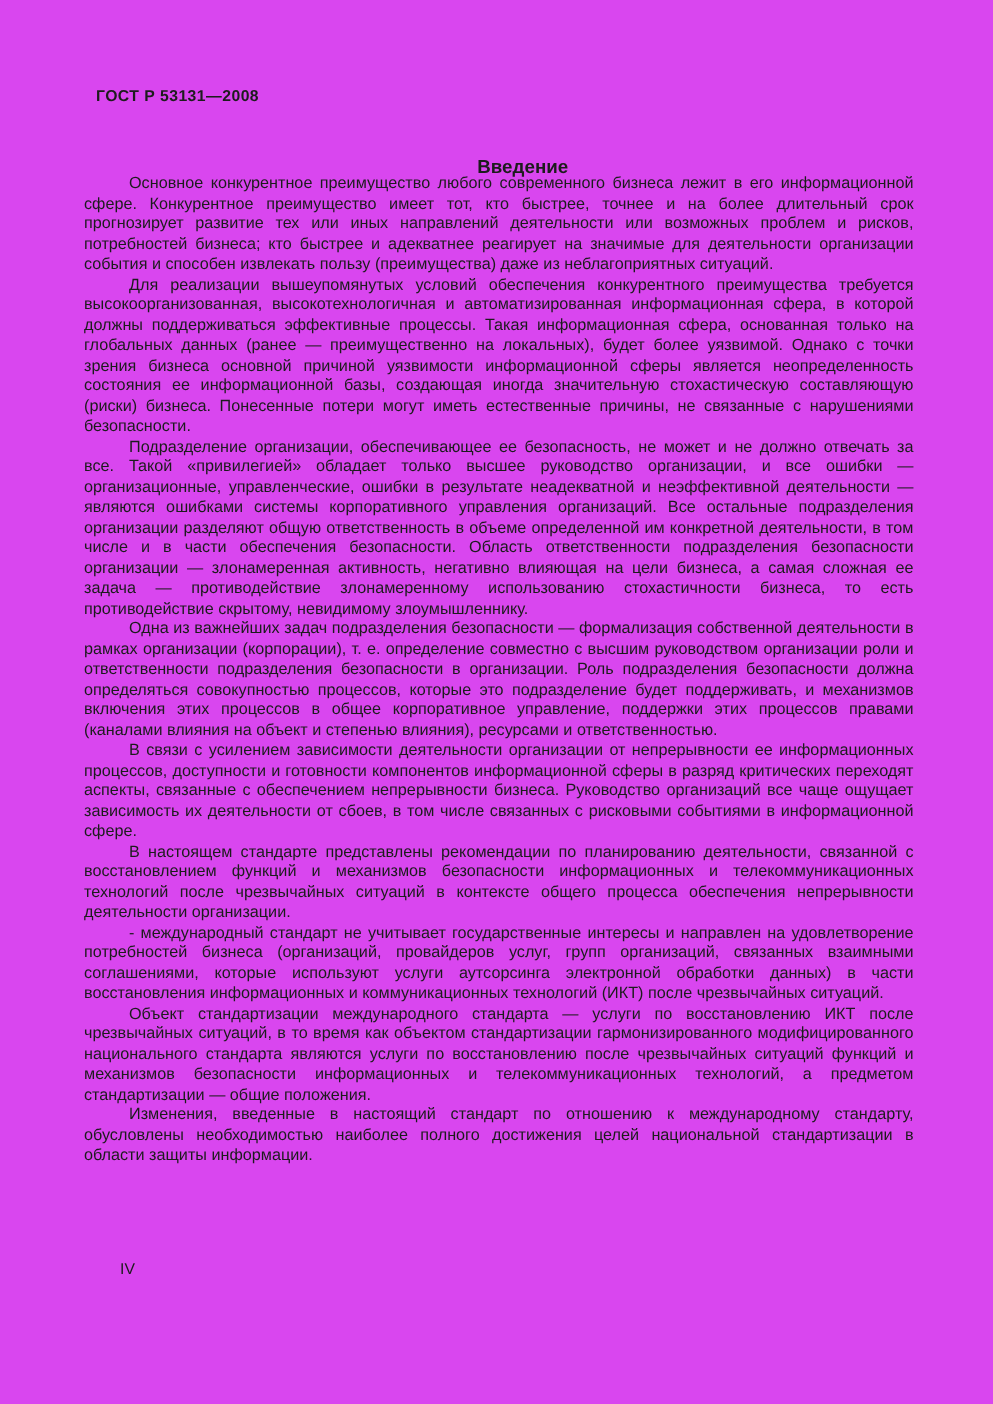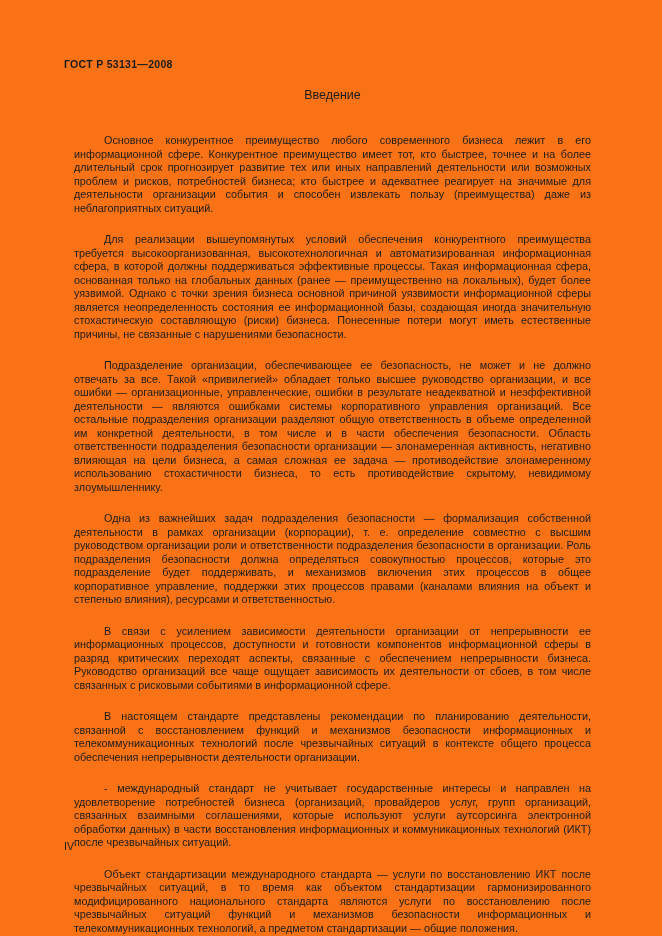--- a/index.html
+++ b/index.html
@@ -5,63 +5,63 @@
   html, body {
     margin: 0;
     padding: 0;
     background: #ffffff;
     font-family: "Liberation Sans", "DejaVu Sans", sans-serif;
   }
   .page {
     position: relative;
     width: 662px;
     height: 936px;
-    background: #f97316;
+    background: #d946ef;
     color: #1c1c1c;
     overflow: hidden;
   }
   .doc-header {
     position: absolute;
     left: 64px;
     top: 58px;
     font-size: 10.5px;
     font-weight: bold;
     letter-spacing: 0.3px;
     color: #1c1c1c;
     white-space: nowrap;
   }
   .doc-title {
     position: absolute;
     left: 56px;
     top: 88px;
     width: 553px;
-    margin: 0;
+    margin: 16px;
     text-align: center;
     font-size: 12.5px;
-    font-weight: normal;
+    font-weight: bold;
     color: #1c1c1c;
   }
   .body-text {
     position: absolute;
     left: 56px;
     top: 116px;
     width: 553px;
     font-size: 10.8px;
     line-height: 13.5px;
     text-align: justify;
     color: #1c1c1c;
   }
   .body-text p {
-    margin: 18px;
+    margin: 0;
     padding: 0;
     text-indent: 30px;
   }
   .page-number {
     position: absolute;
-    left: 64px;
+    left: 80px;
     top: 840px;
     font-size: 10.5px;
     color: #1c1c1c;
   }
 </style>
 </head>
 <body>
 
 <div class="page">
 
@@ -71,17 +71,18 @@
 
   <div class="body-text">
     <p>Основное конкурентное преимущество любого современного бизнеса лежит в его информационной сфере. Конкурентное преимущество имеет тот, кто быстрее, точнее и на более длительный срок прогнозирует развитие тех или иных направлений деятельности или возможных проблем и рисков, потребностей бизнеса; кто быстрее и адекватнее реагирует на значимые для деятельности организации события и способен извлекать пользу (преимущества) даже из неблагоприятных ситуаций.</p>
     <p>Для реализации вышеупомянутых условий обеспечения конкурентного преимущества требуется высокоорганизованная, высокотехнологичная и автоматизированная информационная сфера, в которой должны поддерживаться эффективные процессы. Такая информационная сфера, основанная только на глобальных данных (ранее — преимущественно на локальных), будет более уязвимой. Однако с точки зрения бизнеса основной причиной уязвимости информационной сферы является неопределенность состояния ее информационной базы, создающая иногда значительную стохастическую составляющую (риски) бизнеса. Понесенные потери могут иметь естественные причины, не связанные с нарушениями безопасности.</p>
     <p>Подразделение организации, обеспечивающее ее безопасность, не может и не должно отвечать за все. Такой «привилегией» обладает только высшее руководство организации, и все ошибки — организационные, управленческие, ошибки в результате неадекватной и неэффективной деятельности — являются ошибками системы корпоративного управления организаций. Все остальные подразделения организации разделяют общую ответственность в объеме определенной им конкретной деятельности, в том числе и в части обеспечения безопасности. Область ответственности подразделения безопасности организации — злонамеренная активность, негативно влияющая на цели бизнеса, а самая сложная ее задача — противодействие злонамеренному использованию стохастичности бизнеса, то есть противодействие скрытому, невидимому злоумышленнику.</p>
     <p>Одна из важнейших задач подразделения безопасности — формализация собственной деятельности в рамках организации (корпорации), т. е. определение совместно с высшим руководством организации роли и ответственности подразделения безопасности в организации. Роль подразделения безопасности должна определяться совокупностью процессов, которые это подразделение будет поддерживать, и механизмов включения этих процессов в общее корпоративное управление, поддержки этих процессов правами (каналами влияния на объект и степенью влияния), ресурсами и ответственностью.</p>
     <p>В связи с усилением зависимости деятельности организации от непрерывности ее информационных процессов, доступности и готовности компонентов информационной сферы в разряд критических переходят аспекты, связанные с обеспечением непрерывности бизнеса. Руководство организаций все чаще ощущает зависимость их деятельности от сбоев, в том числе связанных с рисковыми событиями в информационной сфере.</p>
     <p>В настоящем стандарте представлены рекомендации по планированию деятельности, связанной с восстановлением функций и механизмов безопасности информационных и телекоммуникационных технологий после чрезвычайных ситуаций в контексте общего процесса обеспечения непрерывности деятельности организации.</p>
     <p>- международный стандарт не учитывает государственные интересы и направлен на удовлетворение потребностей бизнеса (организаций, провайдеров услуг, групп организаций, связанных взаимными соглашениями, которые используют услуги аутсорсинга электронной обработки данных) в части восстановления информационных и коммуникационных технологий (ИКТ) после чрезвычайных ситуаций.</p>
     <p>Объект стандартизации международного стандарта — услуги по восстановлению ИКТ после чрезвычайных ситуаций, в то время как объектом стандартизации гармонизированного модифицированного национального стандарта являются услуги по восстановлению после чрезвычайных ситуаций функций и механизмов безопасности информационных и телекоммуникационных технологий, а предметом стандартизации — общие положения.</p>
+    <p>Изменения, введенные в настоящий стандарт по отношению к международному стандарту, обусловлены необходимостью наиболее полного достижения целей национальной стандартизации в области защиты информации.</p>
   </div>
 
   <div class="page-number">IV</div>
 
 </div>
 
 </body></html>

